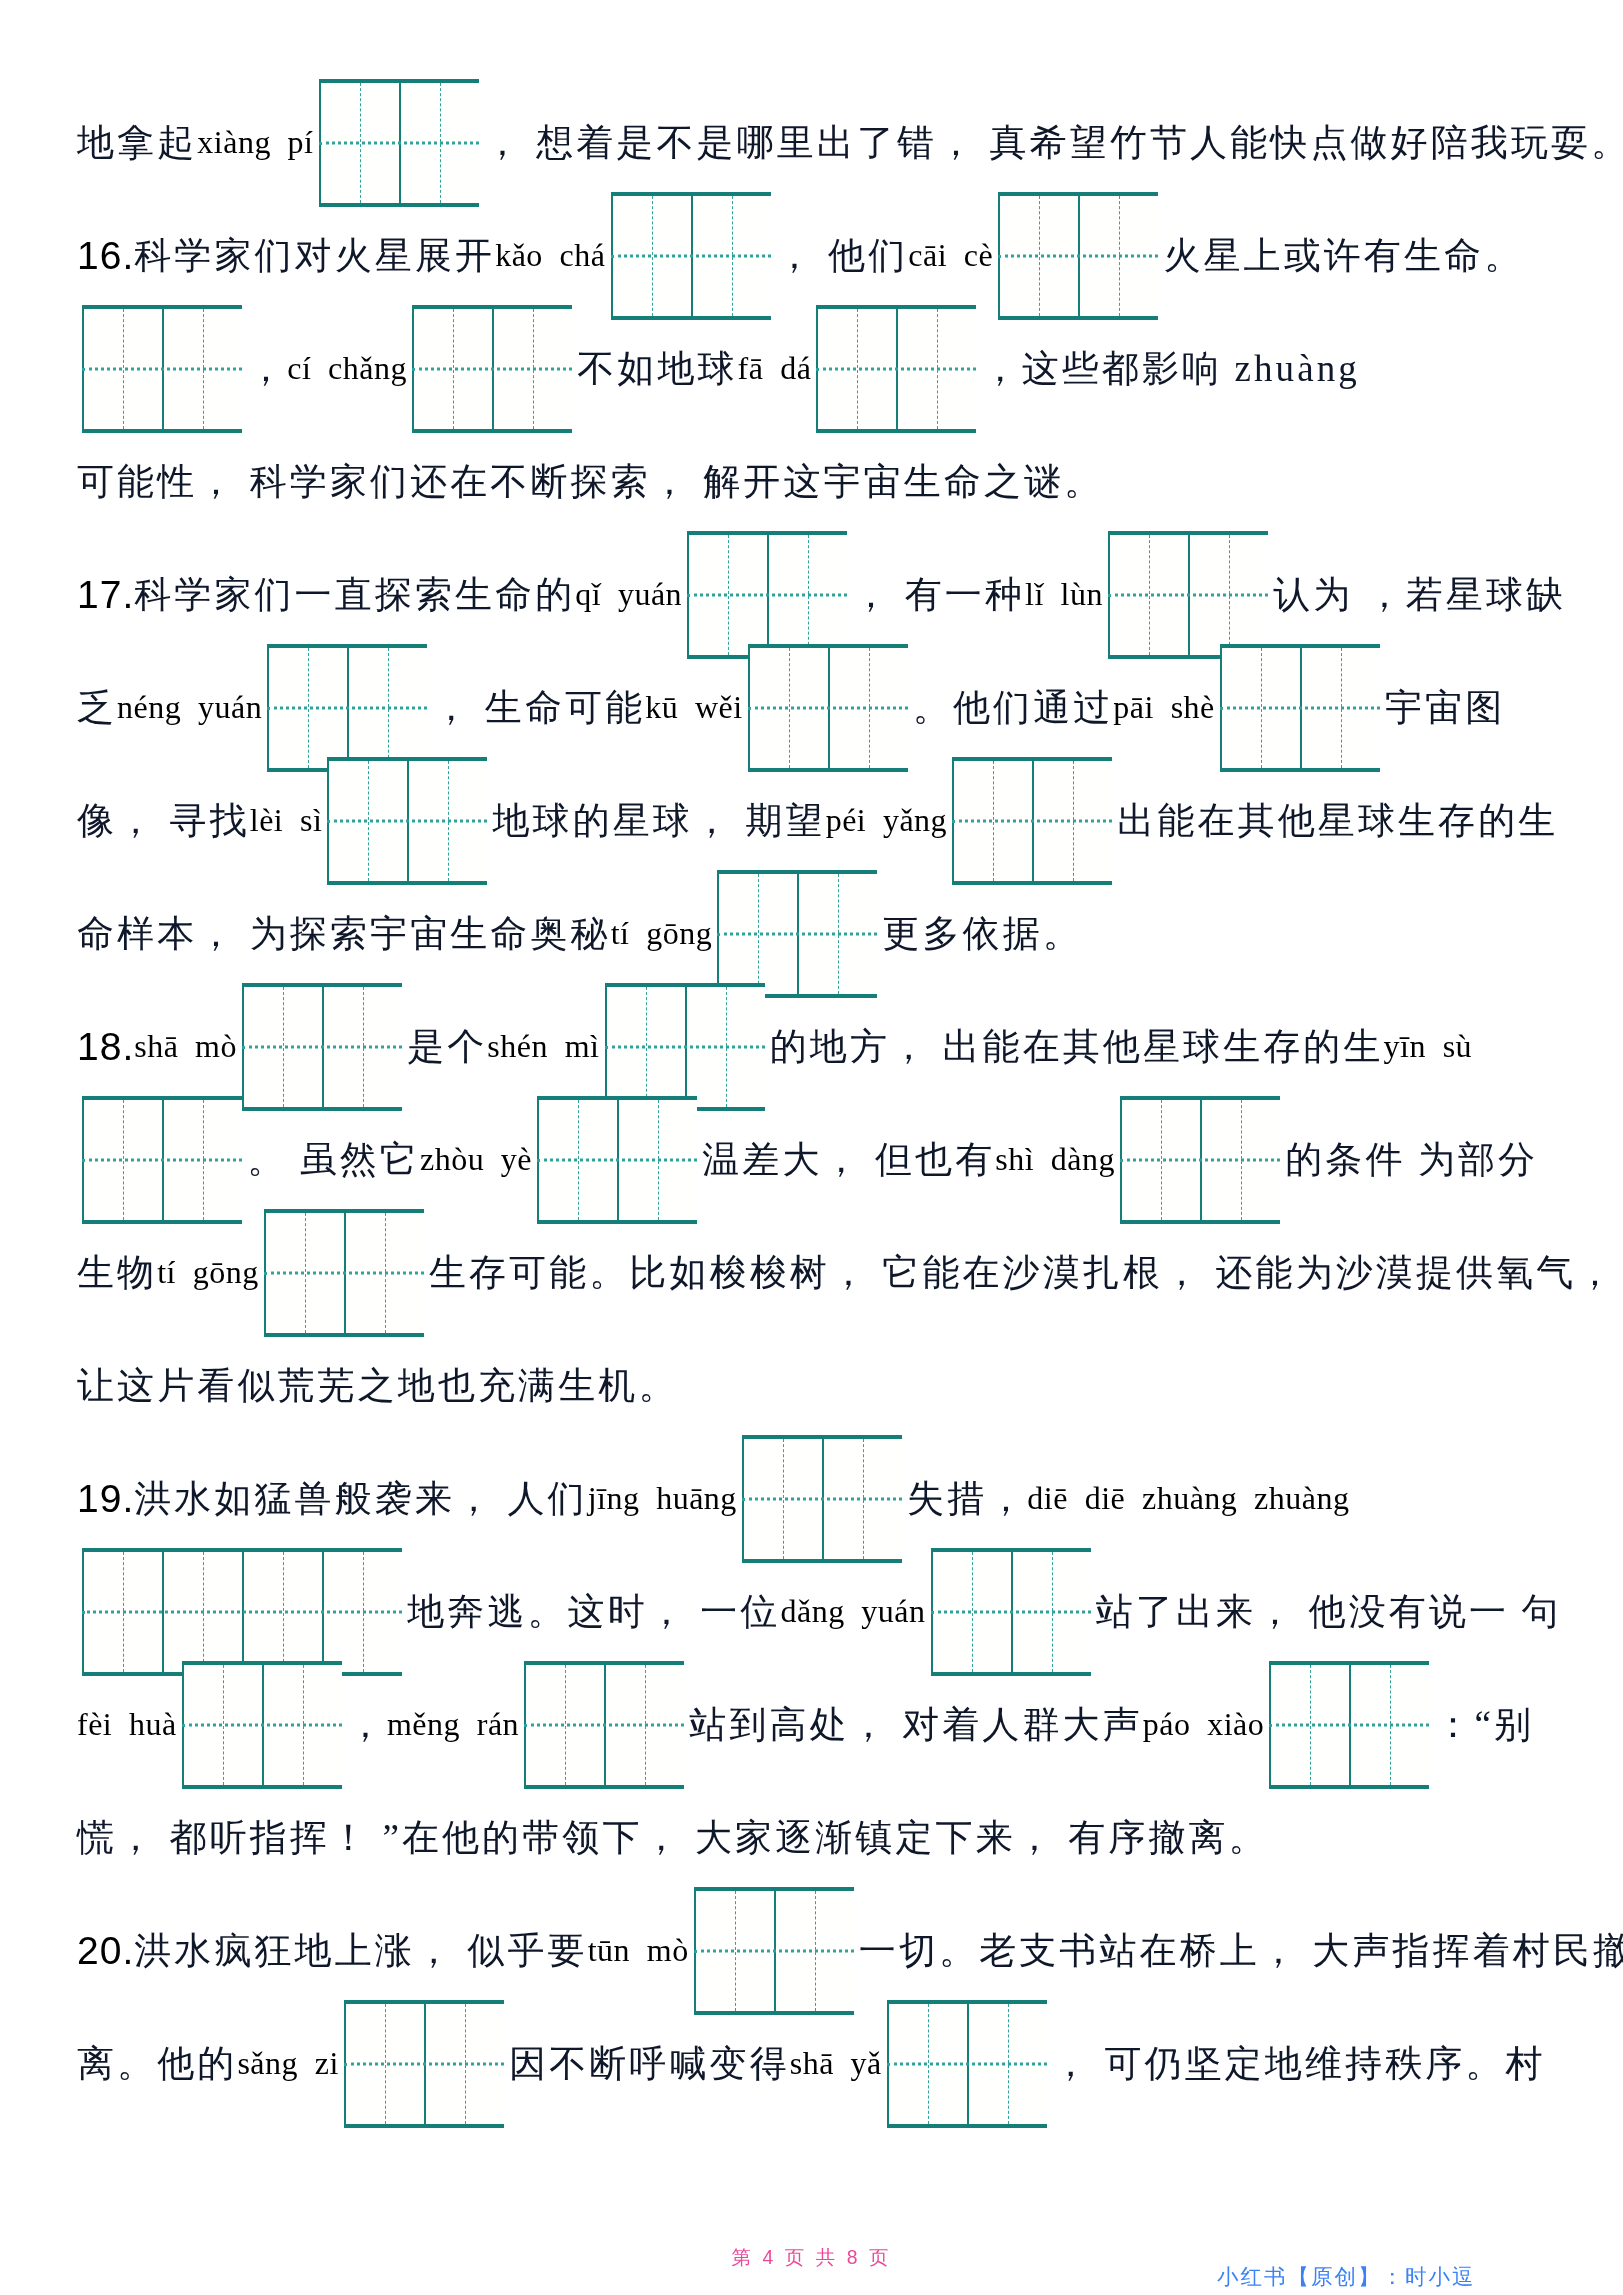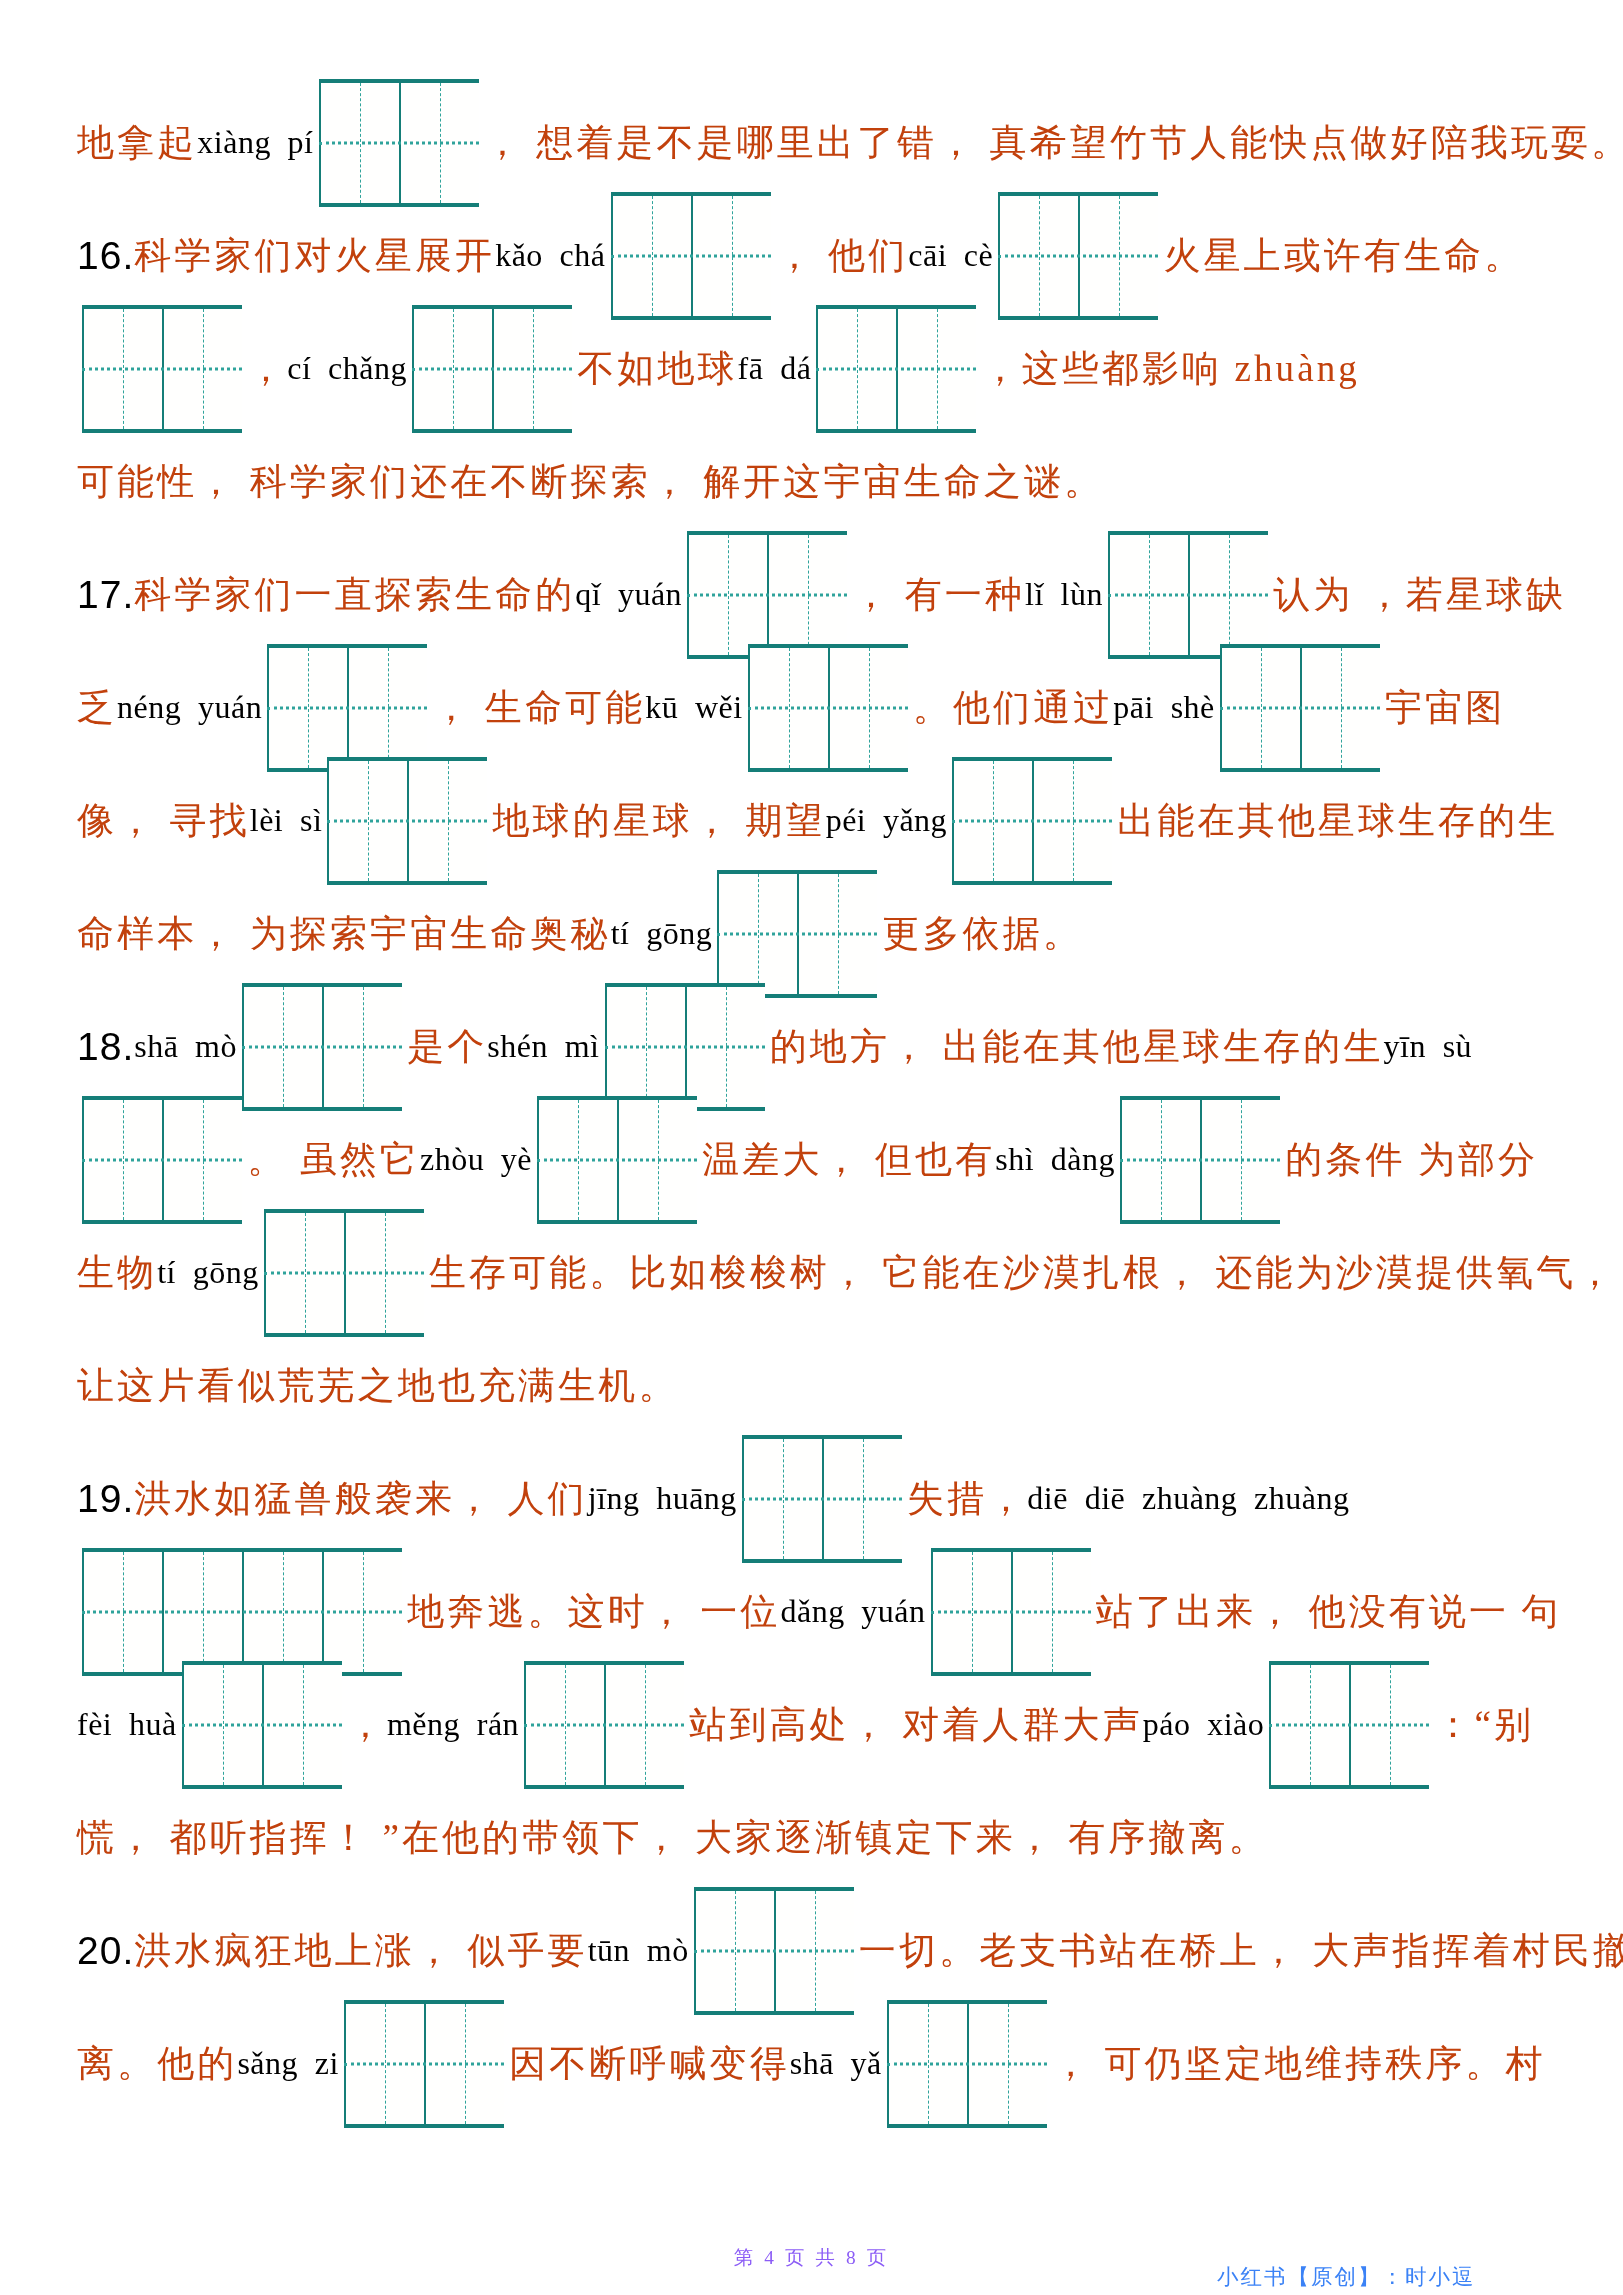--- a/index.html
+++ b/index.html
@@ -16,21 +16,21 @@
     width: 1531px;
   }
   .line {
     height: 113px;
     display: flex;
     align-items: center;
     white-space: nowrap;
   }
   .cn {
     font-size: 37px;
-    color: #c2410c;
+    color: #0f172a;
     letter-spacing: 3.1px;
     font-family: "Liberation Serif", serif;
   }
   .num {
     font-size: 39px;
     font-weight: normal;
     color: #000000;
     font-family: "Liberation Sans", sans-serif;
     letter-spacing: 1px;
   }
@@ -77,23 +77,23 @@
     border-top: 3.6px dotted #2FA39B;
     pointer-events: none;
   }
   .footer-center {
     position: absolute;
     left: 0;
     right: 0;
     top: 2244px;
     text-align: center;
     font-size: 19.4px;
-    color: #8b5cf6;
+    color: #ec4899;
     letter-spacing: 3.1px;
-    font-family: Liberation Serif, serif;
+    font-family: Liberation Sans, sans-serif;
   }
   .footer-watermark {
     position: absolute;
     left: 1217px;
     top: 2262px;
     font-size: 21.5px;
     color: #3b82f6;
     letter-spacing: 2px;
     font-family: Liberation Serif, serif;
   }

